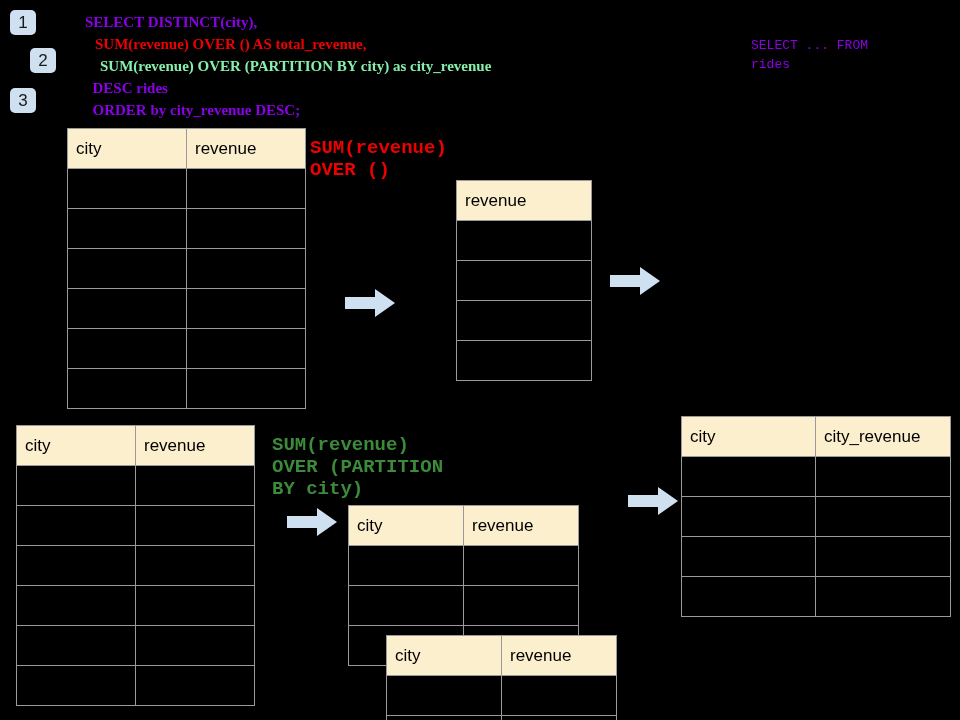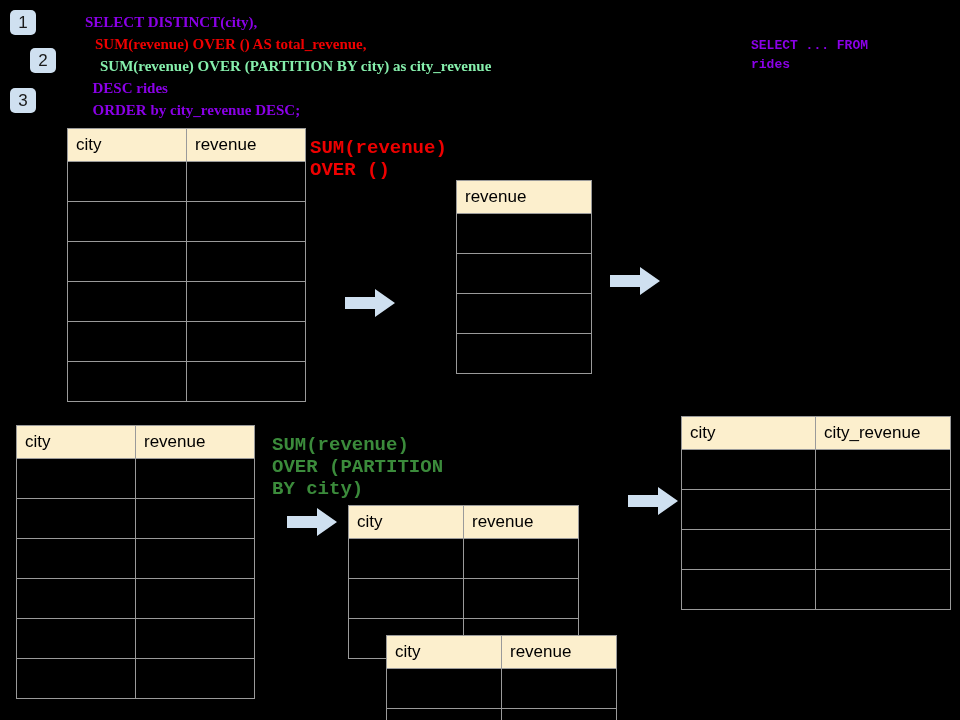--- a/index.html
+++ b/index.html
@@ -43,21 +43,21 @@
     letter-spacing: 0px;
   }
   .code-purple { color: #8b00e8; }
   .code-red    { color: #ee0000; }
   .code-green  { color: #86efac; }
 
   .sidenote {
     position: absolute;
     font-family: "Liberation Mono", "DejaVu Sans Mono", monospace;
     font-size: 13px;
-    font-weight: bold;
+    font-weight: normal;
     line-height: 19px;
     white-space: pre;
     color: #8b00e8;
   }
 
   
   .annot {
     position: absolute;
     font-family: "Liberation Mono", "DejaVu Sans Mono", monospace;
     font-size: 19px;
@@ -81,21 +81,21 @@
     margin: 0;
   }
   .tbl th {
     background: #fcefcd;
     color: #000000;
     font-family: "Liberation Sans", sans-serif;
     font-size: 17px;
     font-weight: normal;
     text-align: left;
     padding-left: 8px;
-    height: 33px;
+    height: 40px;
     box-sizing: border-box;
   }
   .tbl td {
     background: #000000;
     height: 40px;
     box-sizing: border-box;
   }
 
   
   .arrow {

